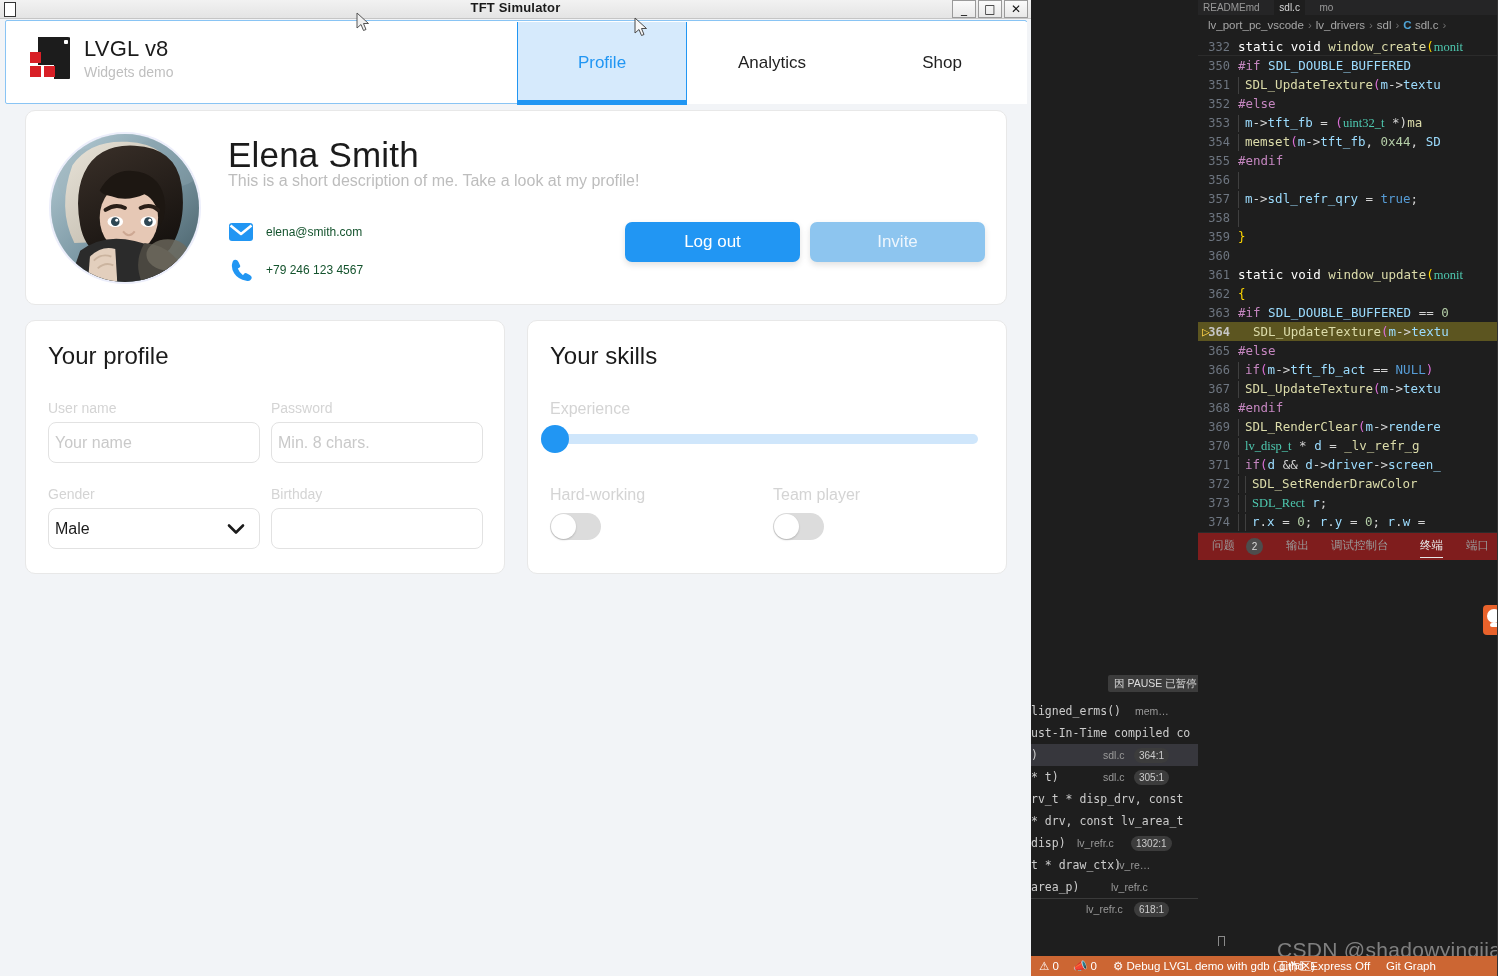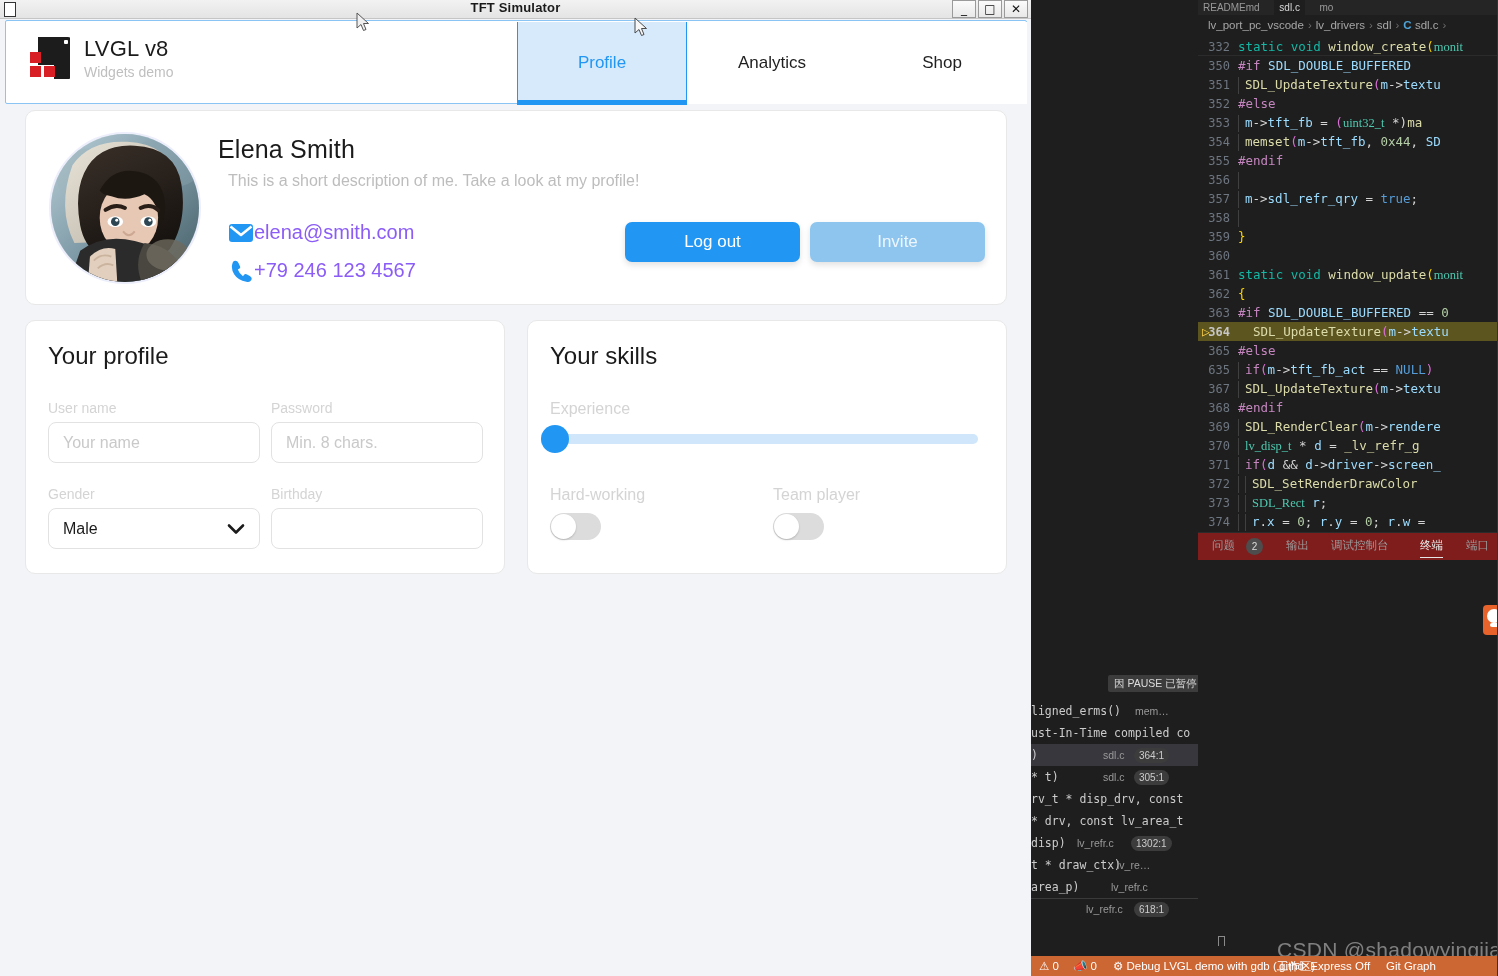--- a/index.html
+++ b/index.html
@@ -83,30 +83,30 @@
     position: absolute; left: 25px; top: 91px; width: 982px; height: 195px;
     background: #fff; border: 1px solid #e8e8e8; border-radius: 10px;
   }
   #avatar {
     position: absolute; left: 23px; top: 21px; width: 152px; height: 152px;
     border-radius: 50%; border: 2px solid #eceefb; overflow: hidden;
     background: #cfd9de;
   }
   #avatar svg { display: block; width: 100%; height: 100%; }
   #user-name {
-    position: absolute; left: 192px; top: 24px;
-    font-size: 25px; color: #1b1b1b; letter-spacing: .2px;
+    position: absolute; left: 202px; top: 24px;
+    font-size: 35px; color: #1b1b1b; letter-spacing: .2px;
   }
   #user-desc {
     position: absolute; left: 202px; top: 61px;
     font-size: 16px; color: #bdbdbd;
   }
   .contact-row {
-    position: absolute; left: 202px; display: flex; align-items: center; gap: 0;
-    font-size: 20px; color: #8b5cf6;
+    position: absolute; left: 202px; display: flex; align-items: center; gap: 12px;
+    font-size: 12px; color: #14532d;
   }
   #row-email { top: 110px; }
   #row-phone { top: 148px; }
   .ci { width: 26px; height: 22px; display: flex; align-items: center; justify-content: center; }
 
   .lv-btn {
     position: absolute; height: 40px; border-radius: 7px;
     display: flex; align-items: center; justify-content: center;
     font-size: 17px; color: #ffffff;
     box-shadow: 0 3px 6px rgba(0,0,0,.12);
@@ -119,21 +119,21 @@
     position: absolute; top: 301px; height: 254px; background: #fff;
     border: 1px solid #e8e8e8; border-radius: 10px;
   }
   #panel-profile { left: 25px; width: 480px; }
   #panel-skills  { left: 527px; width: 480px; }
   .panel-title { position: absolute; left: 22px; top: 21px; font-size: 24px; color: #1b1b1b; }
 
   .field-label { position: absolute; font-size: 14px; color: #d4d4d4; }
   .lv-input {
     position: absolute; height: 41px; border: 1px solid #e2e2e2; border-radius: 8px;
-    background: #fff; display: flex; align-items: center; padding-left: 14px;
+    background: #fff; display: flex; align-items: center; padding-left: 6px;
     font-size: 16px; color: #c9c9c9;
   }
   #lbl-username { left: 22px; top: 79px; }
   #in-username  { left: 22px; top: 101px; width: 212px; }
   #lbl-password { left: 245px; top: 79px; }
   #in-password  { left: 245px; top: 101px; width: 212px; }
   #lbl-gender   { left: 22px; top: 165px; }
   #in-gender    { left: 22px; top: 187px; width: 212px; color: #1b1b1b; }
   #lbl-birthday { left: 245px; top: 165px; }
   #in-birthday  { left: 245px; top: 187px; width: 212px; }
@@ -224,21 +224,21 @@
   }
   .cline.cur .gut { color: #c6c6c6; font-weight: bold; }
   .code { display: inline-block; }
   .cline.hl { background: #5c5520; }
   .bp-arrow {
     position: absolute; left: 4px; top: 3px; width: 11px; height: 13px;
     color: #ffd24a; font-size: 13px; line-height: 13px;
   }
   .ind { display: inline-block; width: 8px; border-left: 1px solid #404040; height: 17px;
          vertical-align: middle; margin-right: -1px; }
-  .k-kw { color: #14b8a6; }     
+  .k-kw { color: #ffffff; }     
   .k-pre { color: #c586c0; }    
   .k-fn { color: #dcdcaa; }     
   .k-ty { color: #4ec9b0; font-family: Liberation Serif, serif; }     
   .k-var { color: #9cdcfe; }    
   .k-num { color: #b5cea8; }
   .k-pun { color: #d4d4d4; }
   .k-par { color: #da70d6; }
   .k-brace { color: #ffd700; }
   .k-const { color: #569cd6; }
 
@@ -580,21 +580,21 @@
       <div class="cline"><span class="gut">358</span><span class="ind"></span></div>
       <div class="cline"><span class="gut">359</span><span class="code"><span class="k-brace">}</span></span></div>
       <div class="cline"><span class="gut">360</span></div>
       <div class="cline"><span class="gut">361</span><span class="code"><span class="k-kw">static</span> <span class="k-kw">void</span> <span class="k-fn">window_update</span><span class="k-brace">(</span><span class="k-ty">monit</span></span></div>
       <div class="cline"><span class="gut">362</span><span class="code"><span class="k-brace">{</span></span></div>
       <div class="cline"><span class="gut">363</span><span class="code"><span class="k-pre">#if</span> <span class="k-var">SDL_DOUBLE_BUFFERED</span> <span class="k-pun">==</span> <span class="k-num">0</span></span></div>
       <div class="cline hl cur">
         <span class="bp-arrow">▷</span><span class="gut">364</span><span class="code"><span class="k-fn">&nbsp;&nbsp;SDL_UpdateTexture</span><span class="k-par">(</span><span class="k-var">m</span><span class="k-pun">-&gt;</span><span class="k-var">textu</span></span>
       </div>
       <div class="cline"><span class="gut">365</span><span class="code"><span class="k-pre">#else</span></span></div>
-      <div class="cline"><span class="gut">635</span><span class="ind"></span><span class="code"><span class="k-pre">if</span><span class="k-par">(</span><span class="k-var">m</span><span class="k-pun">-&gt;</span><span class="k-var">tft_fb_act</span> <span class="k-pun">==</span> <span class="k-const">NULL</span><span class="k-par">)</span></span></div>
+      <div class="cline"><span class="gut">366</span><span class="ind"></span><span class="code"><span class="k-pre">if</span><span class="k-par">(</span><span class="k-var">m</span><span class="k-pun">-&gt;</span><span class="k-var">tft_fb_act</span> <span class="k-pun">==</span> <span class="k-const">NULL</span><span class="k-par">)</span></span></div>
       <div class="cline"><span class="gut">367</span><span class="ind"></span><span class="code"><span class="k-fn">SDL_UpdateTexture</span><span class="k-par">(</span><span class="k-var">m</span><span class="k-pun">-&gt;</span><span class="k-var">textu</span></span></div>
       <div class="cline"><span class="gut">368</span><span class="code"><span class="k-pre">#endif</span></span></div>
       <div class="cline"><span class="gut">369</span><span class="ind"></span><span class="code"><span class="k-fn">SDL_RenderClear</span><span class="k-par">(</span><span class="k-var">m</span><span class="k-pun">-&gt;</span><span class="k-var">rendere</span></span></div>
       <div class="cline"><span class="gut">370</span><span class="ind"></span><span class="code"><span class="k-ty">lv_disp_t</span> <span class="k-pun">*</span> <span class="k-var">d</span> <span class="k-pun">=</span> <span class="k-fn">_lv_refr_g</span></span></div>
       <div class="cline"><span class="gut">371</span><span class="ind"></span><span class="code"><span class="k-pre">if</span><span class="k-par">(</span><span class="k-var">d</span> <span class="k-pun">&amp;&amp;</span> <span class="k-var">d</span><span class="k-pun">-&gt;</span><span class="k-var">driver</span><span class="k-pun">-&gt;</span><span class="k-var">screen_</span></span></div>
       <div class="cline"><span class="gut">372</span><span class="ind"></span><span class="ind"></span><span class="code"><span class="k-fn">SDL_SetRenderDrawColor</span></span></div>
       <div class="cline"><span class="gut">373</span><span class="ind"></span><span class="ind"></span><span class="code"><span class="k-ty">SDL_Rect</span> <span class="k-var">r</span><span class="k-pun">;</span></span></div>
       <div class="cline"><span class="gut">374</span><span class="ind"></span><span class="ind"></span><span class="code"><span class="k-var">r</span><span class="k-pun">.</span><span class="k-var">x</span> <span class="k-pun">=</span> <span class="k-num">0</span><span class="k-pun">;</span> <span class="k-var">r</span><span class="k-pun">.</span><span class="k-var">y</span> <span class="k-pun">=</span> <span class="k-num">0</span><span class="k-pun">;</span> <span class="k-var">r</span><span class="k-pun">.</span><span class="k-var">w</span> <span class="k-pun">=</span></span></div>
     </div>
   </div>

